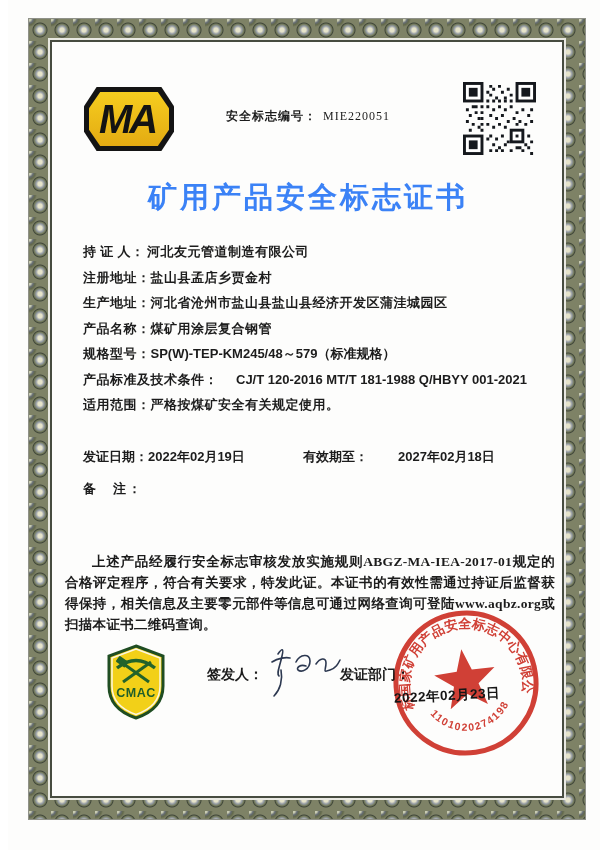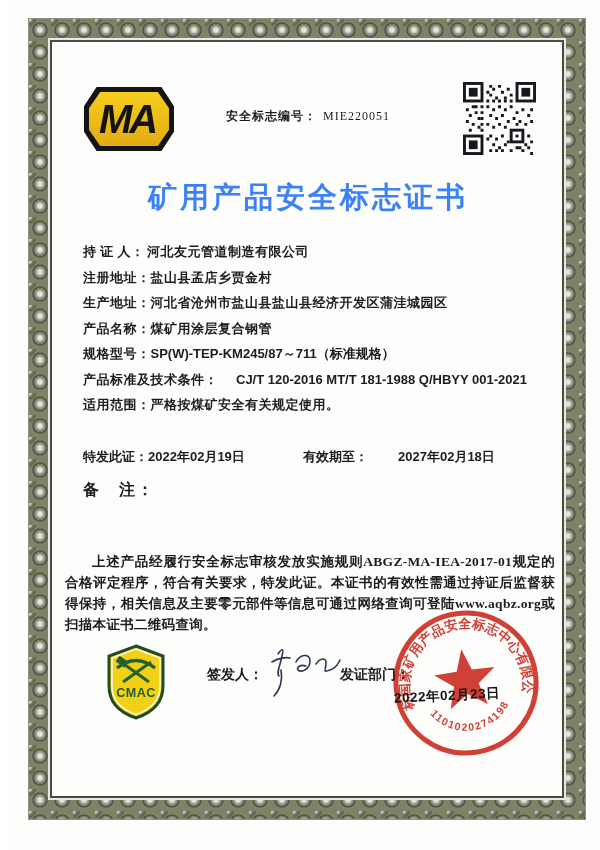--- a/index.html
+++ b/index.html
@@ -59,21 +59,21 @@
   .flabel.wide { min-width:0; margin-right:18px; }
   .fvalue { font-weight:bold; letter-spacing:0.5px; }
   .fvalue.latin { font-family:"Liberation Sans","DejaVu Sans",sans-serif; letter-spacing:0; }
 
   .dates { position:absolute; left:0; top:448px; width:600px; font-size:13px; font-weight:bold; }
   .dates .d1l { position:absolute; left:75px; }
   .dates .d1v { position:absolute; left:140px; font-family:"Liberation Sans",sans-serif; }
   .dates .d2l { position:absolute; left:295px; }
   .dates .d2v { position:absolute; left:390px; font-family:"Liberation Sans",sans-serif; }
 
-  .remark { position:absolute; left:75px; top:480px; font-size:16px; font-weight:bold; letter-spacing:2px; }
+  .remark { position:absolute; left:75px; top:480px; font-size:13px; font-weight:bold; letter-spacing:2px; }
 
   .statement { position:absolute; left:57px; top:551px; width:490px;
     font-size:13.5px; line-height:21px; font-weight:bold; text-indent:2em;
     text-align:justify; letter-spacing:0.3px; }
 
   .cmac { position:absolute; left:96px; top:644px; width:64px; height:76px; }
 
   .signer-label { position:absolute; left:199px; top:666px; font-size:14px; font-weight:bold; }
   .signature { position:absolute; left:252px; top:640px; width:85px; height:62px; }
   .dept-label { position:absolute; left:332px; top:666px; font-size:14px; font-weight:bold; }
@@ -141,32 +141,32 @@
       <div class="frow">
         <span class="flabel">注册地址：</span><span class="fvalue">盐山县孟店乡贾金村</span>
       </div>
       <div class="frow">
         <span class="flabel">生产地址：</span><span class="fvalue">河北省沧州市盐山县盐山县经济开发区蒲洼城园区</span>
       </div>
       <div class="frow">
         <span class="flabel">产品名称：</span><span class="fvalue">煤矿用涂层复合钢管</span>
       </div>
       <div class="frow">
-        <span class="flabel">规格型号：</span><span class="fvalue latin">SP(W)-TEP-KM245/87～711（标准规格）</span>
+        <span class="flabel">规格型号：</span><span class="fvalue latin">SP(W)-TEP-KM245/48～579（标准规格）</span>
       </div>
       <div class="frow">
         <span class="flabel wide">产品标准及技术条件：</span><span class="fvalue latin">CJ/T 120-2016 MT/T 181-1988 Q/HBYY 001-2021</span>
       </div>
       <div class="frow">
         <span class="flabel">适用范围：</span><span class="fvalue">严格按煤矿安全有关规定使用。</span>
       </div>
     </div>
 
     <div class="dates">
-      <span class="d1l">特发此证：</span>
+      <span class="d1l">发证日期：</span>
       <span class="d1v">2022年02月19日</span>
       <span class="d2l">有效期至：</span>
       <span class="d2v">2027年02月18日</span>
     </div>
 
     <div class="remark">备　注：</div>
 
     <div class="statement">上述产品经履行安全标志审核发放实施规则ABGZ-MA-IEA-2017-01规定的合格评定程序，符合有关要求，特发此证。本证书的有效性需通过持证后监督获得保持，相关信息及主要零元部件等信息可通过网络查询可登陆www.aqbz.org或扫描本证书二维码查询。</div>
 
     <div class="cmac">

